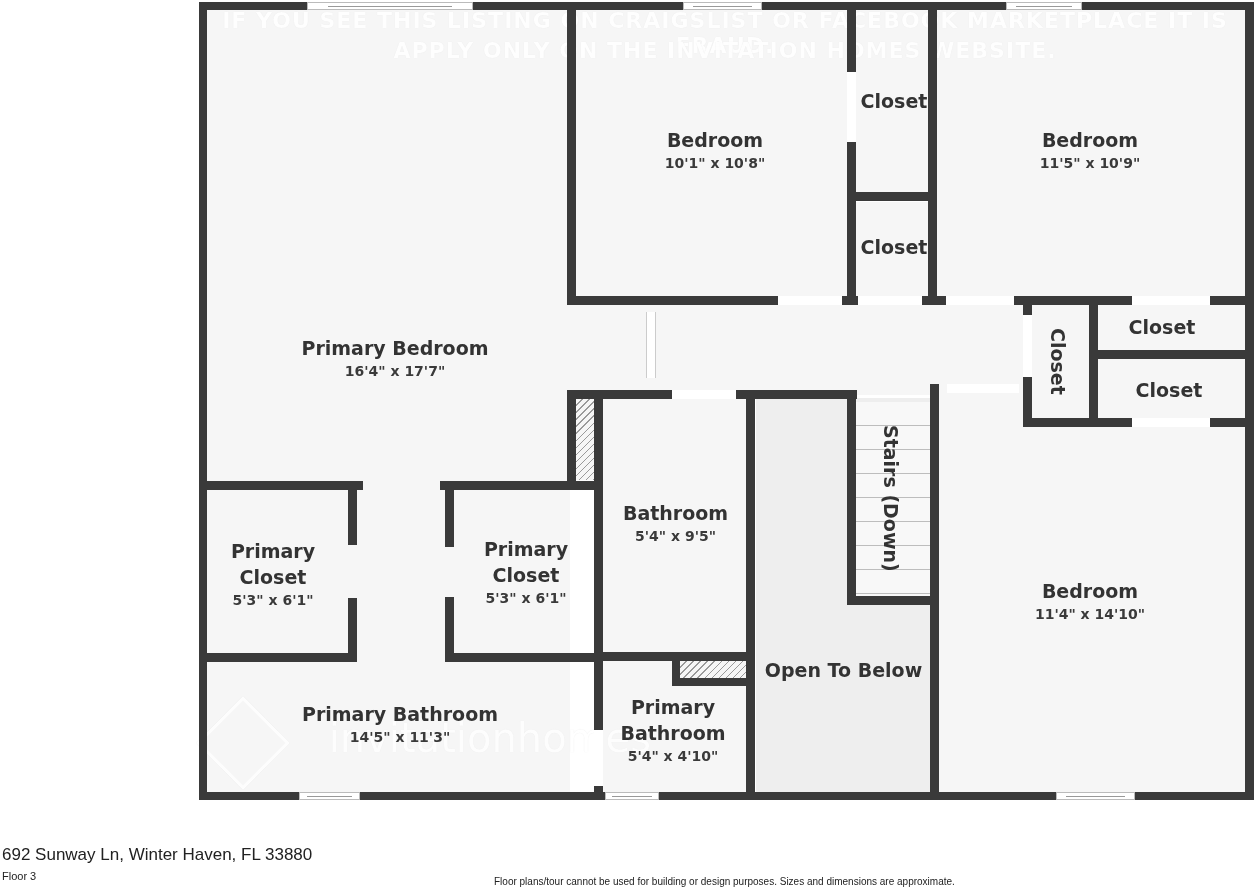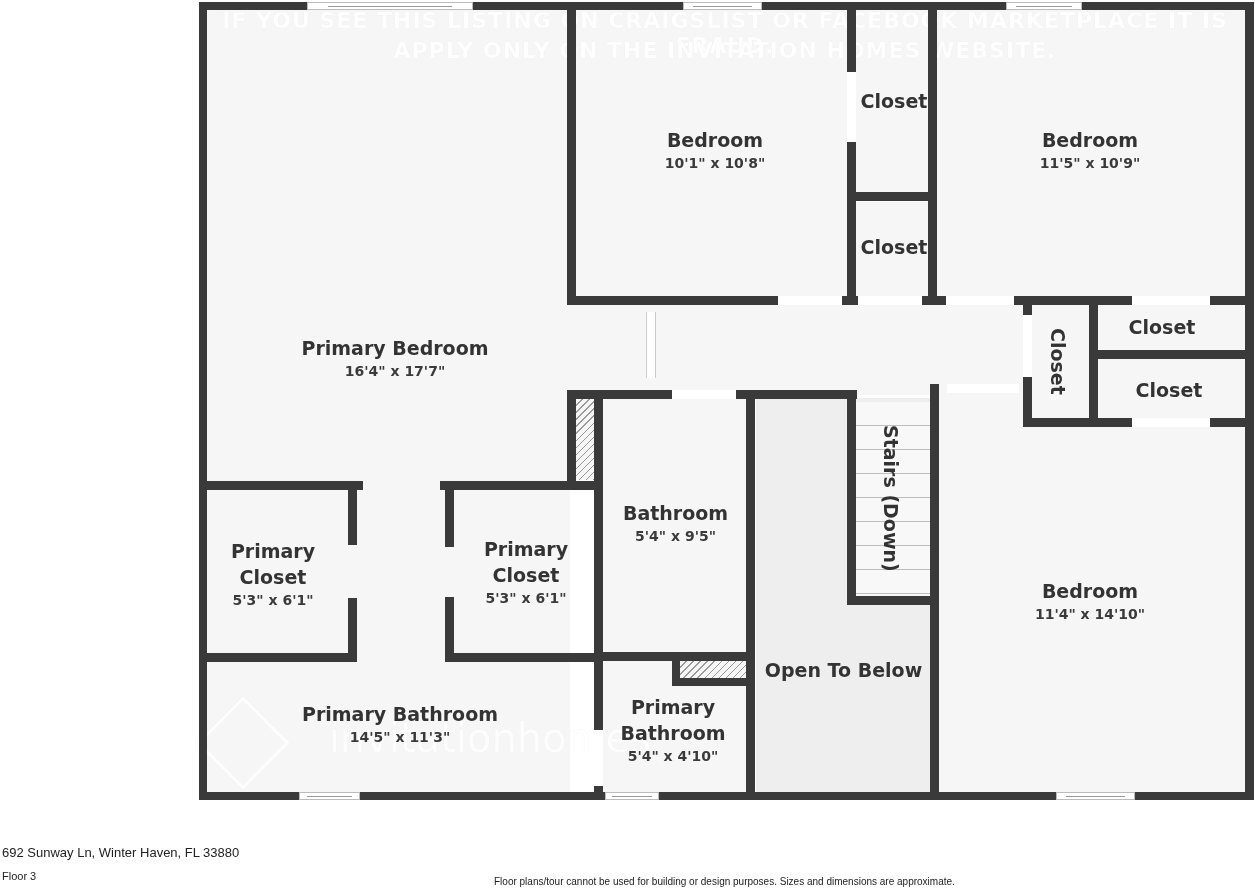--- a/index.html
+++ b/index.html
@@ -11,21 +11,21 @@
   .label{position:absolute;text-align:center;color:#333;font-weight:bold;font-size:19px;line-height:26px;white-space:nowrap;}
   .dim{display:block;font-size:14px;line-height:20px;font-weight:bold;color:#3a3a3a;}
   .door{position:absolute;background:#ffffff;}
   .win{position:absolute;background:#ffffff;border:1px solid #bbb;box-sizing:border-box;}
   .win::after{content:"";position:absolute;left:12%;right:12%;top:50%;border-top:1px solid #999;}
   .hatch{position:absolute;background:repeating-linear-gradient(135deg,#f6f6f6 0 4px,#9a9a9a 4px 5px);}
   .stairs{position:absolute;background:repeating-linear-gradient(180deg,#f8f8f8 0 23px,#bdbdbd 23px 24px);}
   .vtext{position:absolute;writing-mode:vertical-rl;font-weight:bold;font-size:19px;color:#333;white-space:nowrap;}
   .watermark{position:absolute;left:200px;width:1050px;text-align:center;color:#ffffff;font-weight:bold;font-size:22px;letter-spacing:1px;text-shadow:0 0 1px #e2e2e2;opacity:0.9;}
   .logo-wm{position:absolute;left:200px;top:700px;color:#ffffff;font-size:40px;opacity:.8;text-shadow:0 0 1px #e4e4e4;}
-  .footer-addr{position:absolute;left:2px;top:845px;font-family:"Liberation Sans",sans-serif;font-size:13px;color:#222;}
+  .footer-addr{position:absolute;left:2px;top:845px;font-family:"Liberation Sans",sans-serif;font-size:17px;color:#222;}
   .footer-floor{position:absolute;left:2px;top:870px;font-family:"Liberation Sans",sans-serif;font-size:11px;color:#222;}
   .footer-disc{position:absolute;left:494px;top:876px;font-family:"Liberation Sans",sans-serif;font-size:10px;color:#222;}
 </style>
 </head>
 <body>
 
 <div class="plan">
 
   <div class="room" style="left:205px;top:8px;width:365px;height:785px;"></div>
   <div class="room" style="left:570px;top:300px;width:680px;height:95px;"></div>

